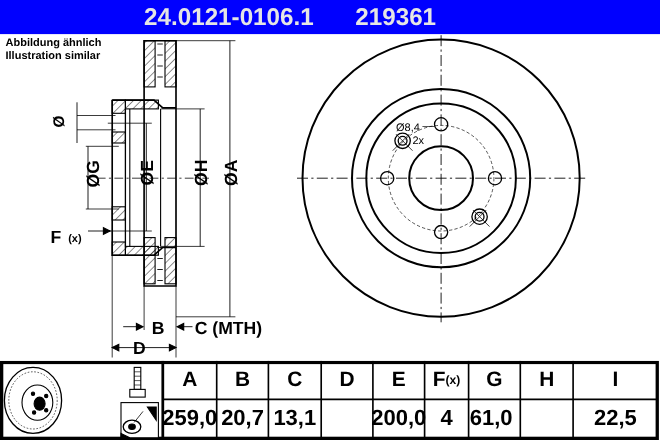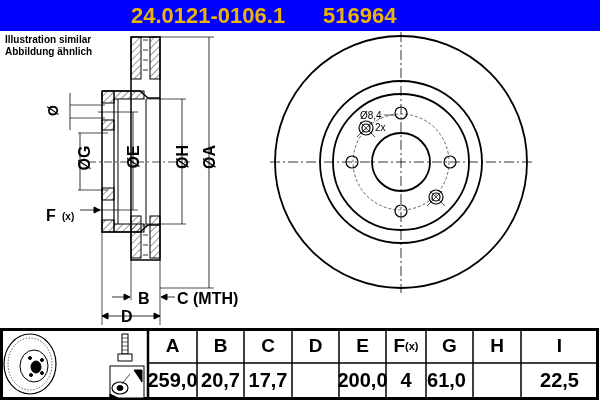--- a/index.html
+++ b/index.html
@@ -1,37 +1,37 @@
 <!DOCTYPE html>
 <html><head>
 <meta charset="utf-8">
 <style>
   html,body{margin:0;padding:0;background:#fff;}
   body{width:600px;height:400px;position:relative;overflow:hidden;font-family:"Liberation Sans",sans-serif;}
-  .header{position:absolute;left:0;top:0;width:600px;height:31px;background:#0000ff;color:#eab308;font-weight:bold;font-size:22px;}
+  .header{position:absolute;left:0;top:0;width:600px;height:31px;background:#0000ff;color:#e5e5e5;font-weight:bold;font-size:22px;}
   .header .pn{position:absolute;left:131px;top:3px;}
   .header .alt{position:absolute;left:323px;top:3px;}
   .note{position:absolute;left:5px;top:34px;font-size:10px;font-weight:bold;line-height:12px;color:#000;}
   svg.drw{position:absolute;left:0;top:0;}
   .tbl{position:absolute;left:0;top:328px;width:600px;height:72px;}
   .cell{position:absolute;display:flex;align-items:center;justify-content:center;font-weight:bold;color:#000;box-sizing:border-box;}
   .hdr{font-size:19px;}
   .val{font-size:20px;}
 </style>
 </head>
 <body>
 
 <div class="header">
   <span class="pn">24.0121-0106.1</span>
-  <span class="alt">516964</span>
+  <span class="alt">219361</span>
 </div>
 
 <div class="note">
+  <div>Abbildung ähnlich</div>
   <div>Illustration similar</div>
-  <div>Abbildung ähnlich</div>
 </div>
 
 <svg class="drw" width="600" height="330" viewBox="0 0 600 330">
   <defs>
     <pattern id="hatch" width="5" height="5" patternUnits="userSpaceOnUse" patternTransform="rotate(45)">
       <line x1="0" y1="0" x2="0" y2="5" stroke="#000" stroke-width="0.8"></line>
     </pattern>
   </defs>
 
   <g stroke="#000" fill="none">
@@ -196,18 +196,18 @@
   <div class="cell hdr fx" style="left:386px;top:0;width:40px;height:35px">
     <span>F</span>
       <span style="font-size:11px">(x)</span>
   </div>
   <div class="cell hdr" style="left:426px;top:0;width:47px;height:35px">G</div>
   <div class="cell hdr" style="left:473px;top:0;width:48px;height:35px">H</div>
   <div class="cell hdr" style="left:521px;top:0;width:77px;height:35px">I</div>
 
   <div class="cell val" style="left:148px;top:35px;width:49px;height:35px">259,0</div>
   <div class="cell val" style="left:197px;top:35px;width:47px;height:35px">20,7</div>
-  <div class="cell val" style="left:244px;top:35px;width:48px;height:35px">17,7</div>
+  <div class="cell val" style="left:244px;top:35px;width:48px;height:35px">13,1</div>
   <div class="cell val" style="left:339px;top:35px;width:47px;height:35px">200,0</div>
   <div class="cell val" style="left:386px;top:35px;width:40px;height:35px">4</div>
   <div class="cell val" style="left:426px;top:35px;width:41px;height:35px">61,0</div>
   <div class="cell val" style="left:521px;top:35px;width:77px;height:35px">22,5</div>
 </div>
 
 </body></html>

